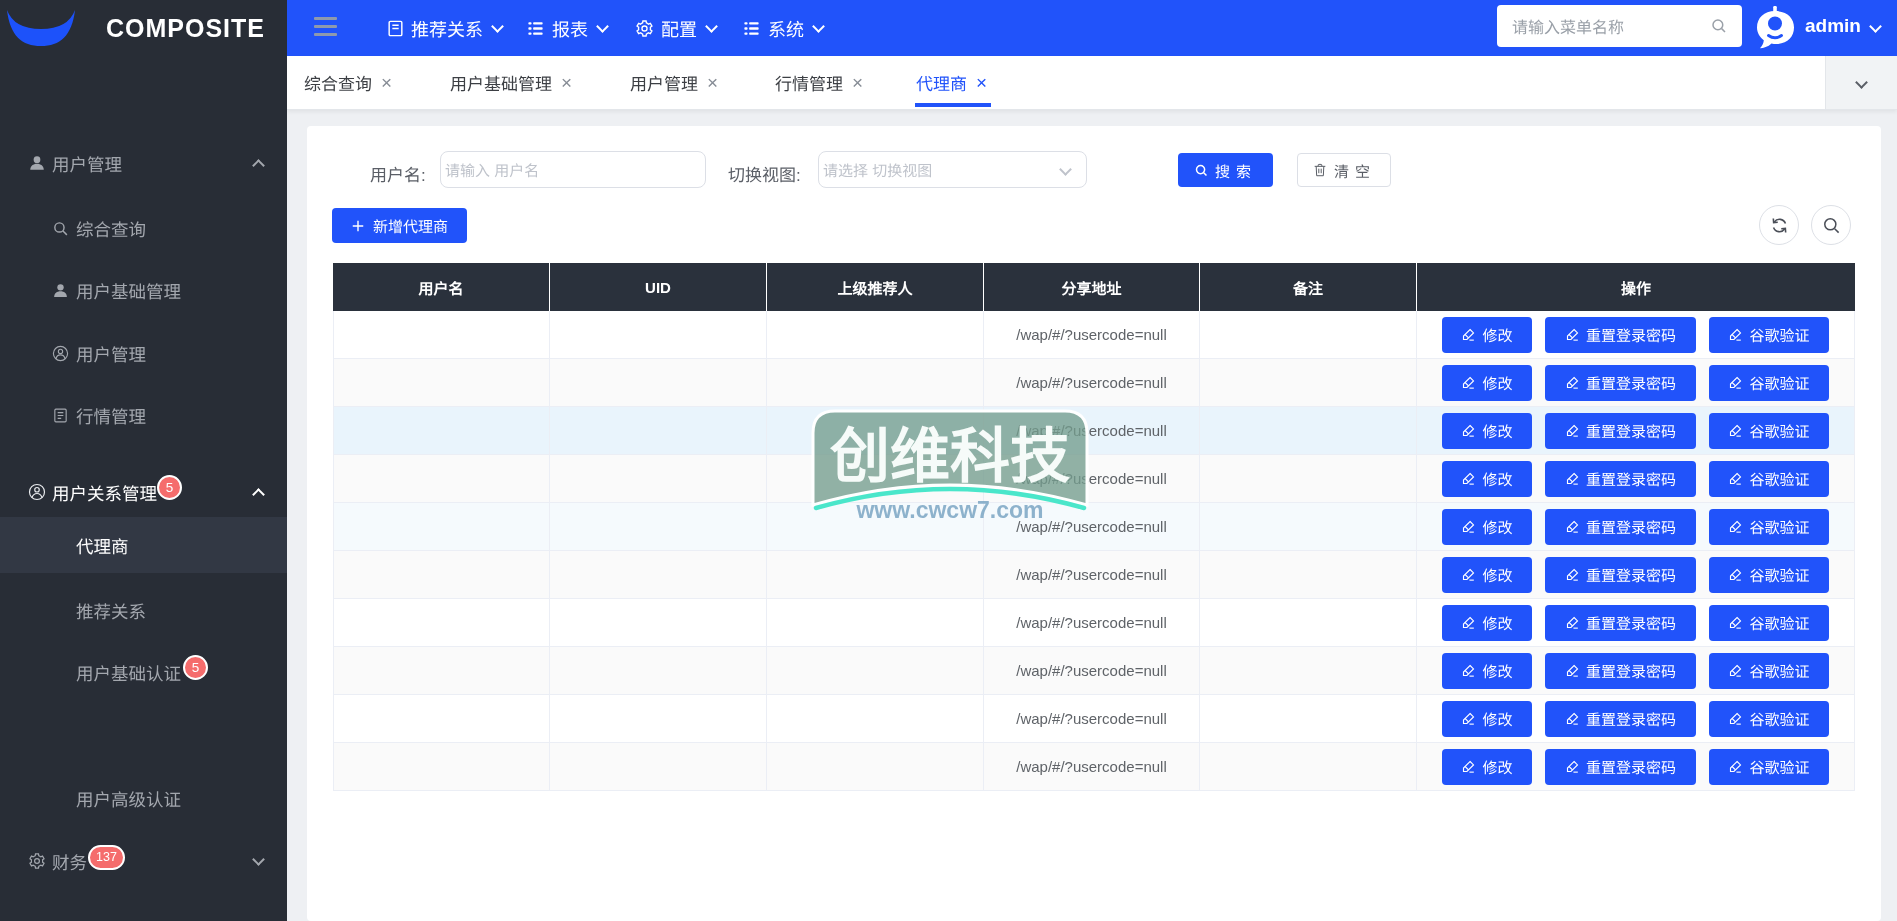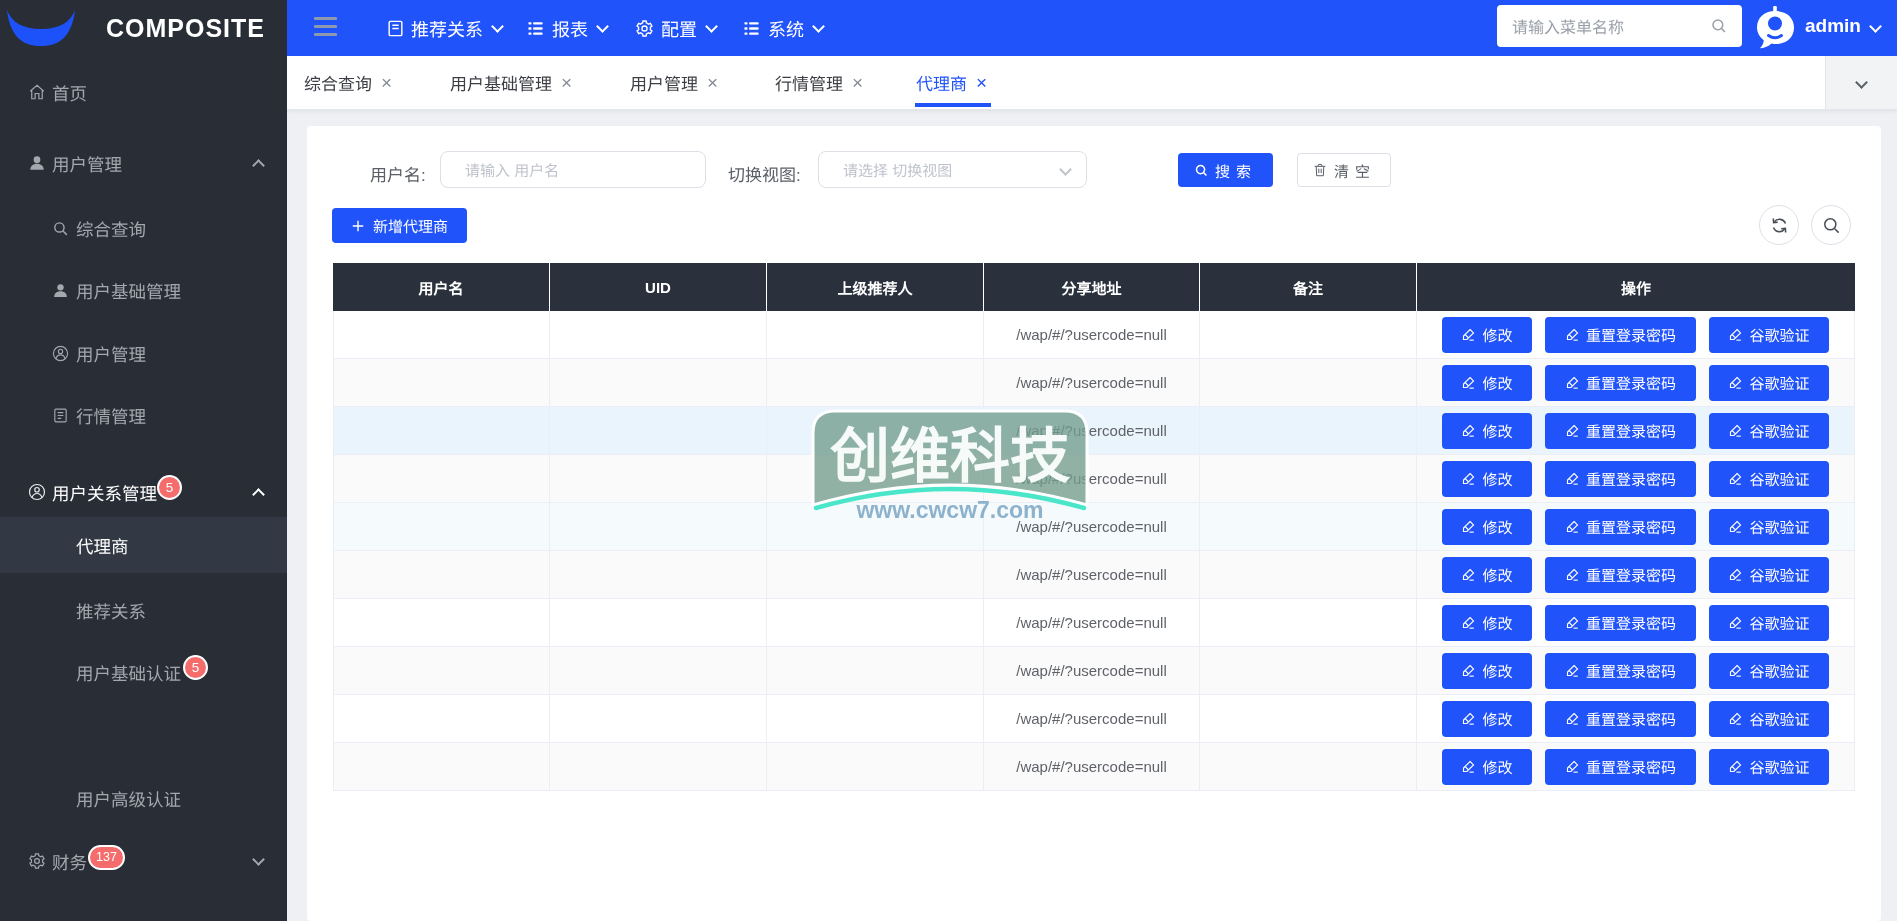--- a/index.html
+++ b/index.html
@@ -20,21 +20,21 @@
 .tmenu{position:absolute;top:0;height:56px;display:flex;align-items:center;color:#fff;font-size:18px;}
 .tabs{position:absolute;left:287px;top:56px;width:1610px;height:54px;background:#fff;border-bottom:1px solid #e3e6ea;box-shadow:0 2px 4px rgba(0,0,0,.06);}
 .tab{position:absolute;top:0;height:53px;display:flex;align-items:center;font-size:17px;color:#3c3f44;}
 .tab .x{color:#878d96;font-size:19px;margin-left:9px;font-weight:400;}
 .tab.on{color:#2153fa;}
 .tab.on .x{color:#2153fa;}
 .tab.on:after{content:"";position:absolute;left:-1px;right:-4px;bottom:2px;height:4px;background:#2153fa;}
 .tabend{position:absolute;right:0;top:56px;width:72px;height:53px;background:#f1f3f5;border-left:1px solid #e3e6ea;display:flex;align-items:center;justify-content:center;}
 .panel{position:absolute;left:307px;top:126px;width:1574px;height:795px;background:#fff;border-radius:4px;}
 .flabel{position:absolute;font-size:17px;color:#5a5e66;}
-.finput{position:absolute;height:37px;border:1px solid #dcdfe6;border-radius:8px;background:#fff;font-size:15px;color:#bfc3cb;display:flex;align-items:center;padding-left:24px;}
+.finput{position:absolute;height:37px;border:1px solid #dcdfe6;border-radius:8px;background:#fff;font-size:15px;color:#bfc3cb;display:flex;align-items:center;padding-left:4px;}
 .btn{position:absolute;display:flex;align-items:center;justify-content:center;border-radius:4px;font-size:15px;cursor:default;}
 .btn.blue{background:#2153fa;color:#fff;}
 .btn.plain{background:#fff;border:1px solid #dcdfe6;color:#5a5e66;}
 .circlebtn{position:absolute;width:40px;height:40px;border:1px solid #dde0e6;border-radius:50%;display:flex;align-items:center;justify-content:center;background:#fff;}
 table.grid{position:absolute;left:26px;top:137px;border-collapse:separate;border-spacing:0;table-layout:fixed;width:1522px;}
 table.grid tbody td:first-child{border-left:1px solid #ebeef5;}
 table.grid tbody td{border-bottom:1px solid #ebeef5;border-right:1px solid #ebeef5;}
 table.grid th{background:#2a313c;color:#fff;font-size:15px;font-weight:bold;height:48px;border-right:1px solid #fff;}
 table.grid th:last-child{border-right:none;}
 table.grid td{height:48px;border-bottom:1px solid #ebeef5;border-right:1px solid #ebeef5;font-size:15px;color:#5f6368;text-align:center;vertical-align:middle;}
@@ -52,26 +52,20 @@
 <body>
 
 <div class="side">
   <div class="logo">
     <svg style="position:absolute;left:6px;top:8px;" width="70" height="40" viewBox="0 0 70 40">
       <path d="M1 2 Q8 21 35 21 Q62 21 69 2 C66 28 54 38 35 38 C16 38 4 28 1 2 Z" fill="#1d52fa"></path>
     </svg>
     <span class="nm" style="margin-left:46px;position:absolute;left:60px;">COMPOSITE</span>
   </div>
 
-  <div class="mi" style="top:64px;height:56px;">
-    <svg class="ic" viewBox="0 0 24 24" fill="none" stroke="#a3a7ae" stroke-width="1.6">
-        <path d="M3 11 L12 3 L21 11 M5 9.5 V21 H9.5 V14 H14.5 V21 H19 V9.5"></path>
-      </svg>
-    <span class="tx">首页</span>
-  </div>
   <div class="mi" style="top:135px;height:56px;">
     <svg class="ic" viewBox="0 0 24 24" fill="#a3a7ae">
         <circle cx="12" cy="7.5" r="4.5"></circle>
         <path d="M3 21c0-5 4-8 9-8s9 3 9 8z"></path>
       </svg>
     <span class="tx">用户管理</span>
     <span class="ar chev up" style="top:26px;"></span>
   </div>
   <div class="mi" style="top:200px;height:56px;">
     <svg class="ic" style="left:52px;width:17px;height:17px;" viewBox="0 0 24 24" fill="none" stroke="#a3a7ae" stroke-width="2">

